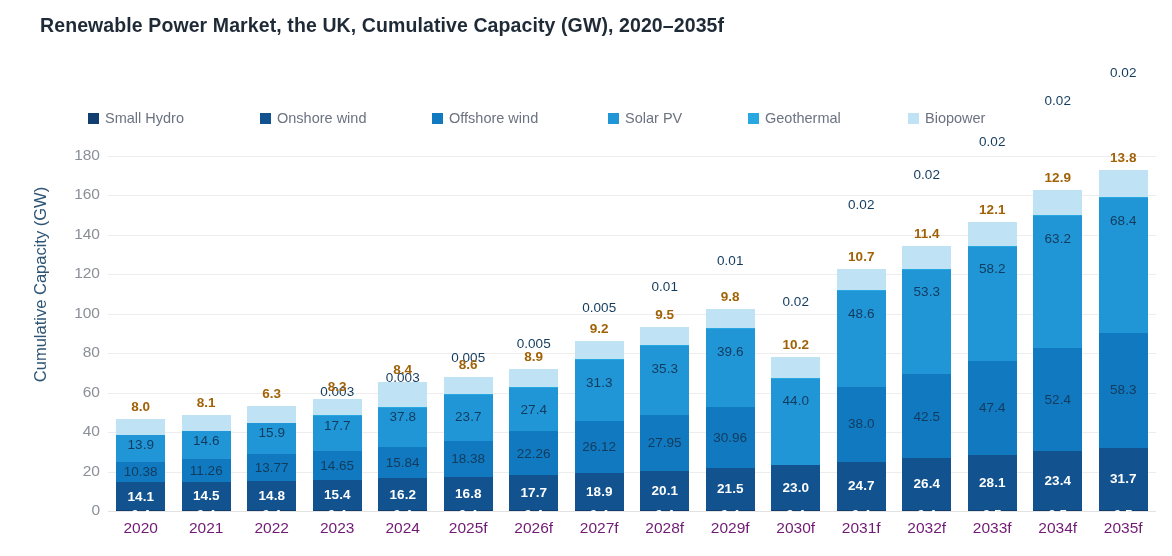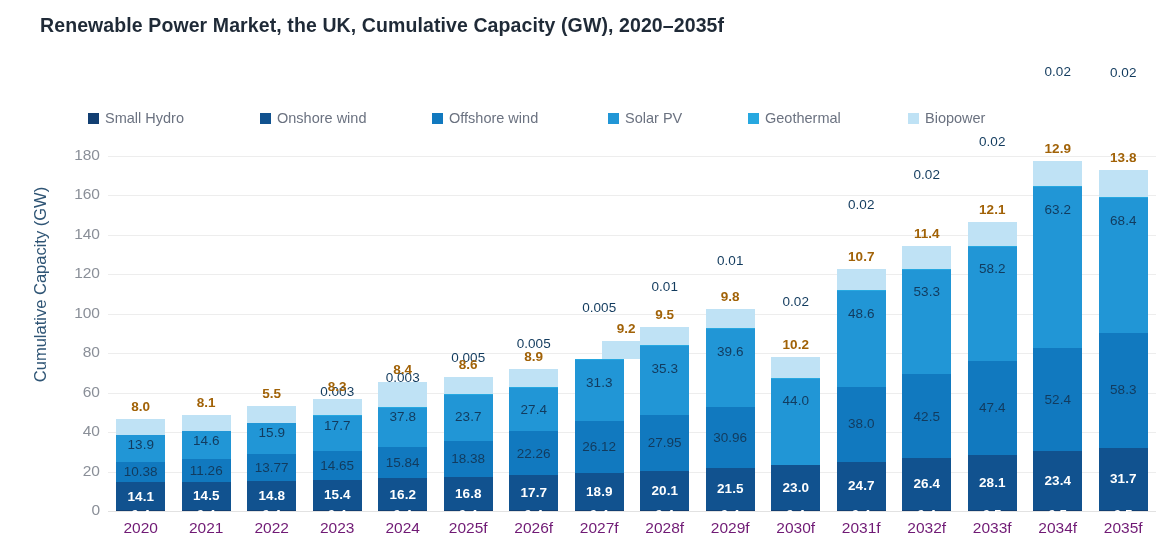--- a/index.html
+++ b/index.html
@@ -276,21 +276,21 @@
               <span class="seg-label inside-dark">14.8</span>
             </div>
             <div class="seg" style="background: rgb(17, 121, 191); height: 27.1575px;">
               <span class="seg-label inside-light">13.77</span>
             </div>
             <div class="seg" style="background: rgb(33, 150, 214); height: 31.3583px;">
               <span class="seg-label inside-light" style="position: absolute; left: 50%; transform: translateX(-50%); top: 3px;">15.9</span>
             </div>
             <div class="seg" style="background: rgb(39, 168, 224); height: 0px;"></div>
             <div class="seg" style="background: rgb(191, 226, 245); height: 16.1722px;">
-              <span class="seg-label top-outside">5.5</span>
+              <span class="seg-label top-outside">6.3</span>
             </div>
           </div>
         </div>
         <div class="bar-col">
           <div class="bar-stack">
             <div class="seg" style="background: rgb(18, 63, 114); height: 0.788889px;">
               <span class="seg-label inside-dark" style="position: absolute; left: 50%; transform: translateX(-50%); top: -2px;">0.4</span>
             </div>
             <div class="seg" style="background: rgb(17, 82, 143); height: 30.3722px;">
               <span class="seg-label inside-dark">15.4</span>
@@ -385,21 +385,21 @@
             </div>
             <div class="seg" style="background: rgb(17, 121, 191); height: 51.5144px;">
               <span class="seg-label inside-light">26.12</span>
             </div>
             <div class="seg" style="background: rgb(33, 150, 214); height: 61.7306px;">
               <span class="seg-label inside-light" style="position: absolute; left: 50%; transform: translateX(-50%); top: 16px;">31.3</span>
             </div>
             <div class="seg" style="background: rgb(39, 168, 224); height: 0.6px;">
               <span class="seg-label tiny-above" style="top: -57.7306px;">0.005</span>
             </div>
-            <div class="seg" style="background: rgb(191, 226, 245); height: 18.1444px; margin-left: 27px;">
+            <div class="seg" style="background: rgb(191, 226, 245); height: 18.1444px;">
               <span class="seg-label top-outside">9.2</span>
             </div>
           </div>
         </div>
         <div class="bar-col">
           <div class="bar-stack">
             <div class="seg" style="background: rgb(18, 63, 114); height: 0.788889px;">
               <span class="seg-label inside-dark" style="position: absolute; left: 50%; transform: translateX(-50%); top: -2px;">0.4</span>
             </div>
             <div class="seg" style="background: rgb(17, 82, 143); height: 39.6417px;">
@@ -530,21 +530,21 @@
           <div class="bar-stack">
             <div class="seg" style="background: rgb(18, 63, 114); height: 0.986111px;">
               <span class="seg-label inside-dark" style="position: absolute; left: 50%; transform: translateX(-50%); top: -2px;">0.5</span>
             </div>
             <div class="seg" style="background: rgb(17, 82, 143); height: 58.9694px;">
               <span class="seg-label inside-dark">23.4</span>
             </div>
             <div class="seg" style="background: rgb(17, 121, 191); height: 103.344px;">
               <span class="seg-label inside-light">52.4</span>
             </div>
-            <div class="seg" style="background: rgb(33, 150, 214); height: 161px; padding-left: 25px;">
+            <div class="seg" style="background: rgb(33, 150, 214); height: 132px; padding-left: 25px;">
               <span class="seg-label inside-light" style="position: absolute; left: 50%; transform: translateX(-50%); top: 16px;">63.2</span>
             </div>
             <div class="seg" style="background: rgb(39, 168, 224); height: 0.6px;">
               <span class="seg-label tiny-above" style="top: -120.644px;">0.02</span>
             </div>
             <div class="seg" style="background: rgb(191, 226, 245); height: 25.4417px;">
               <span class="seg-label top-outside">12.9</span>
             </div>
           </div>
         </div>

